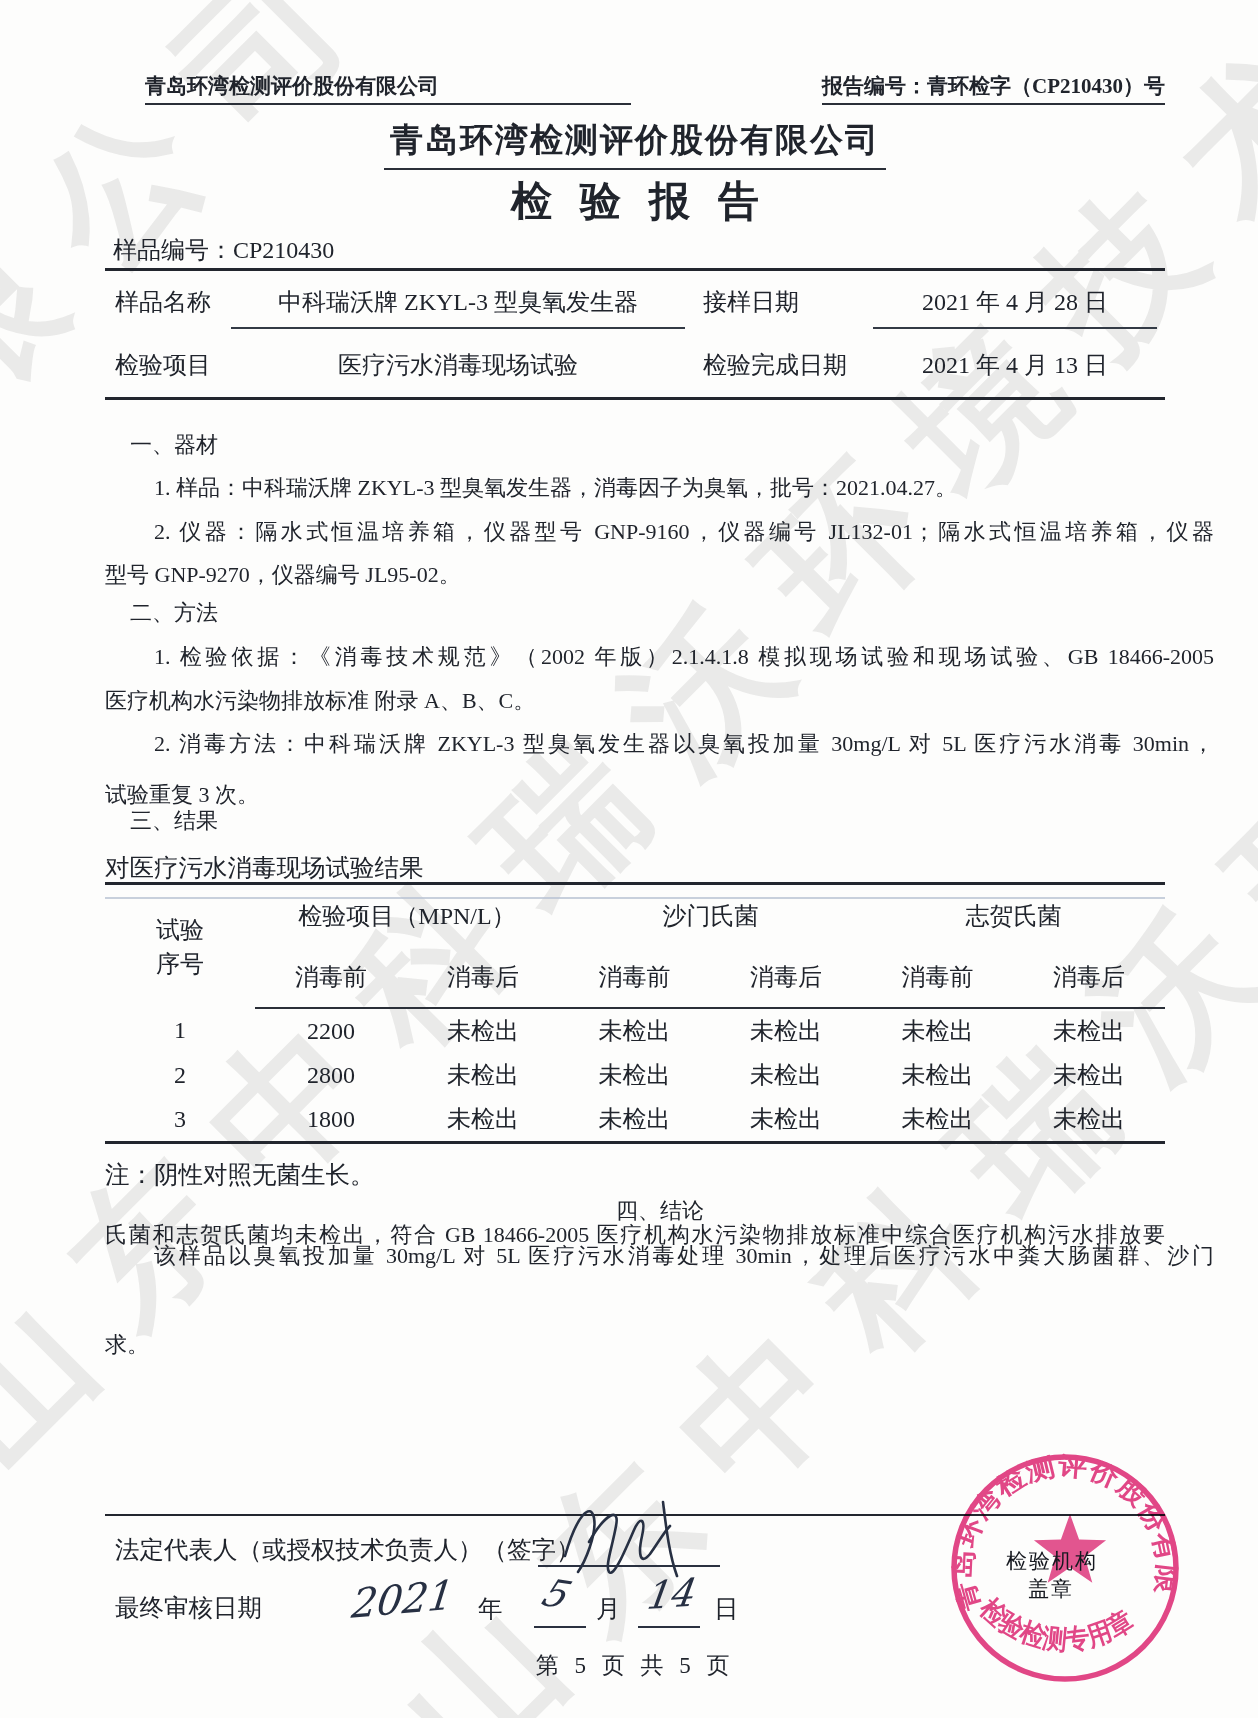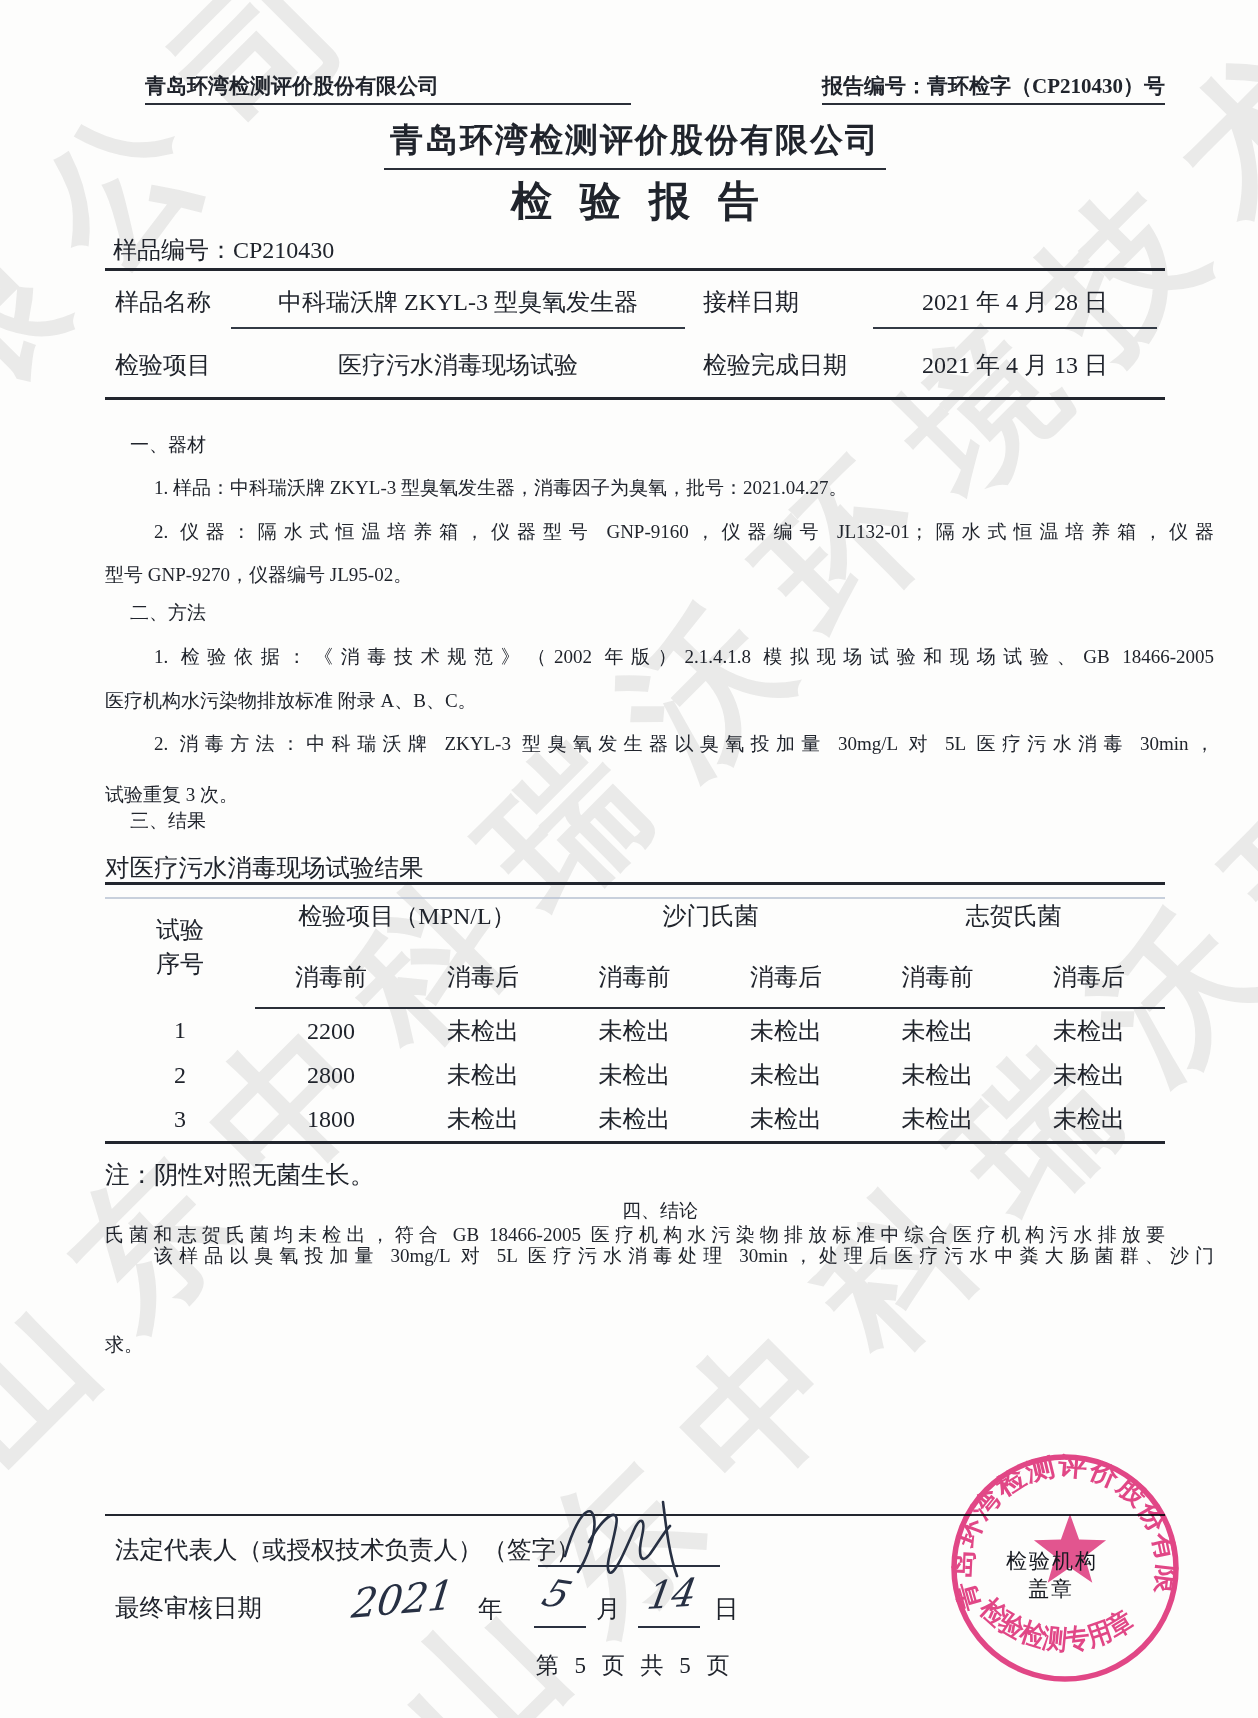--- a/index.html
+++ b/index.html
@@ -42,21 +42,21 @@
   .info-tbl .cell{display:flex;align-items:center;}
   .info-tbl .r1{height:62px;}
   .info-tbl .r2{height:64px;}
   .info-tbl .lab{padding-left:10px;}
   .info-tbl .val{justify-content:center;}
   .uline{position:relative;}
   .uline::after{content:"";position:absolute;left:8px;right:8px;bottom:4px;
       border-bottom:2px solid #333a45;}
 
   
-  .bl{font-size:19px;line-height:30px;}
+  .bl{font-size:22px;line-height:30px;}
   .indent{padding-left:49px;}
   .hang{padding-left:25px;}
   .fill{text-align:justify;text-align-last:justify;}
 
   
   .rt-title{top:851px;text-align:left;font-size:24.5px;}
   .faint-rule{height:2px;background:#b6c0d2;opacity:.75;}
   table.rt{top:882px;border-collapse:collapse;table-layout:fixed;width:1060px;
       border-top:3px solid #22262e;border-bottom:3px solid #22262e;font-size:24px;}
   table.rt th,table.rt td{font-weight:normal;text-align:center;padding:0;}

